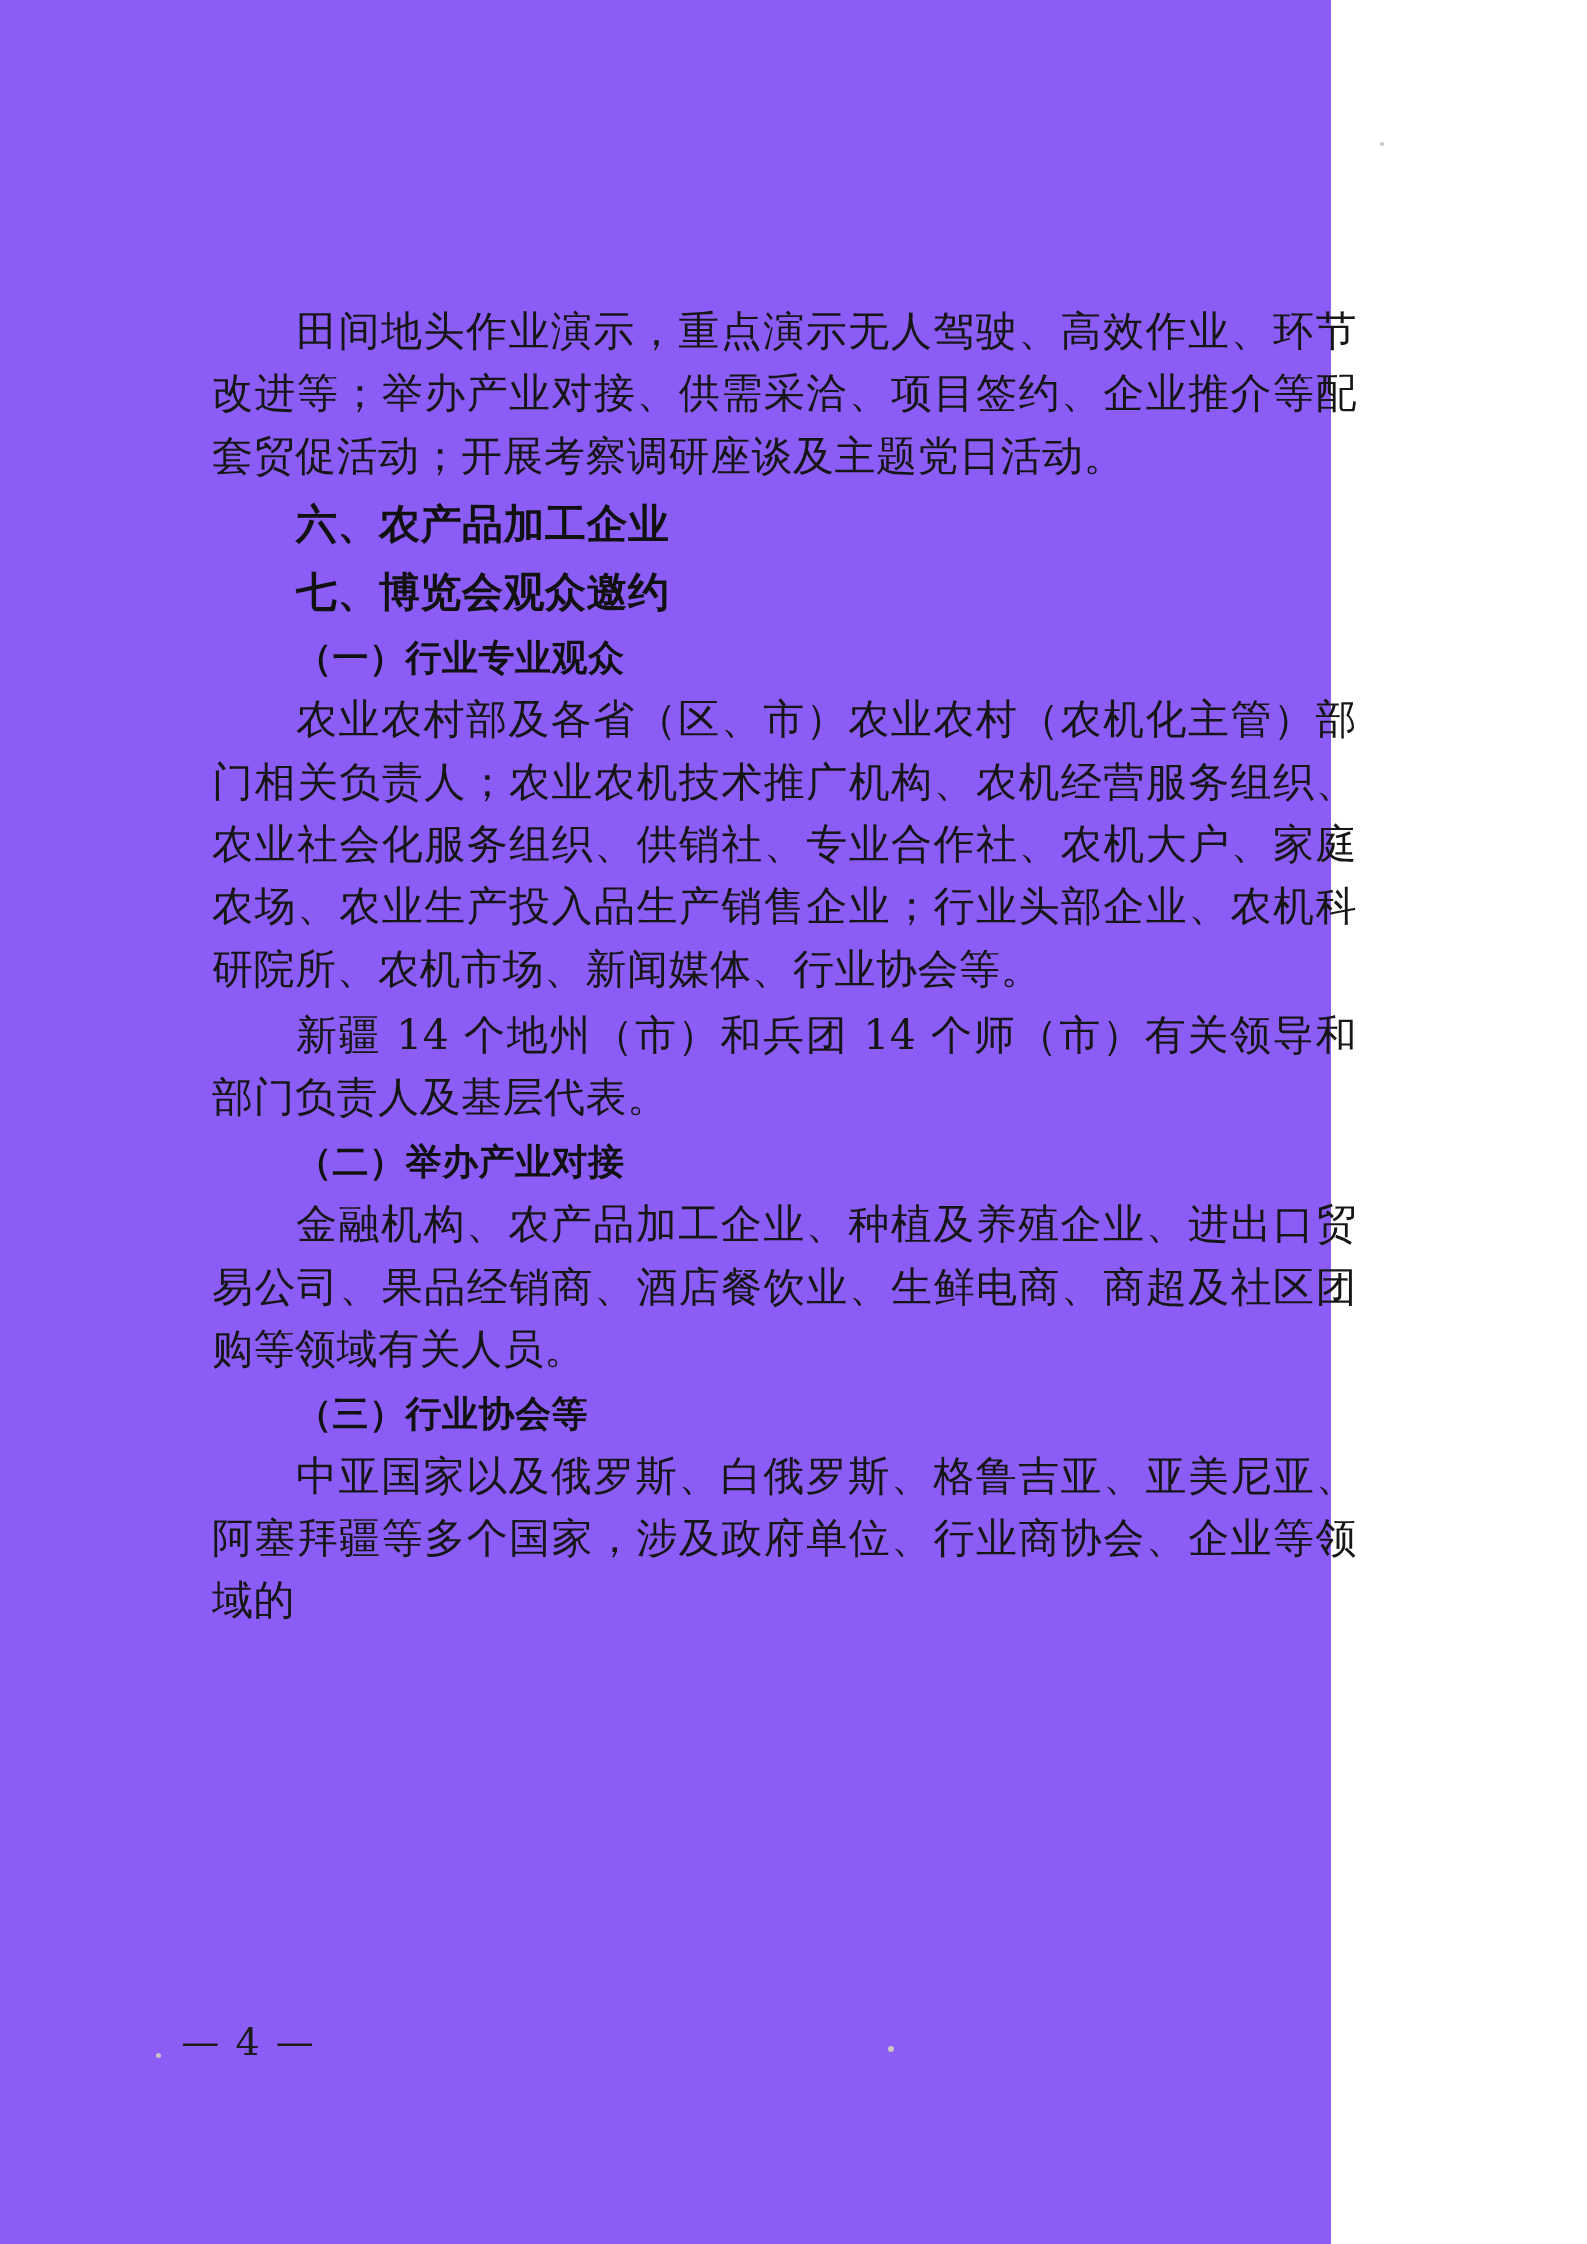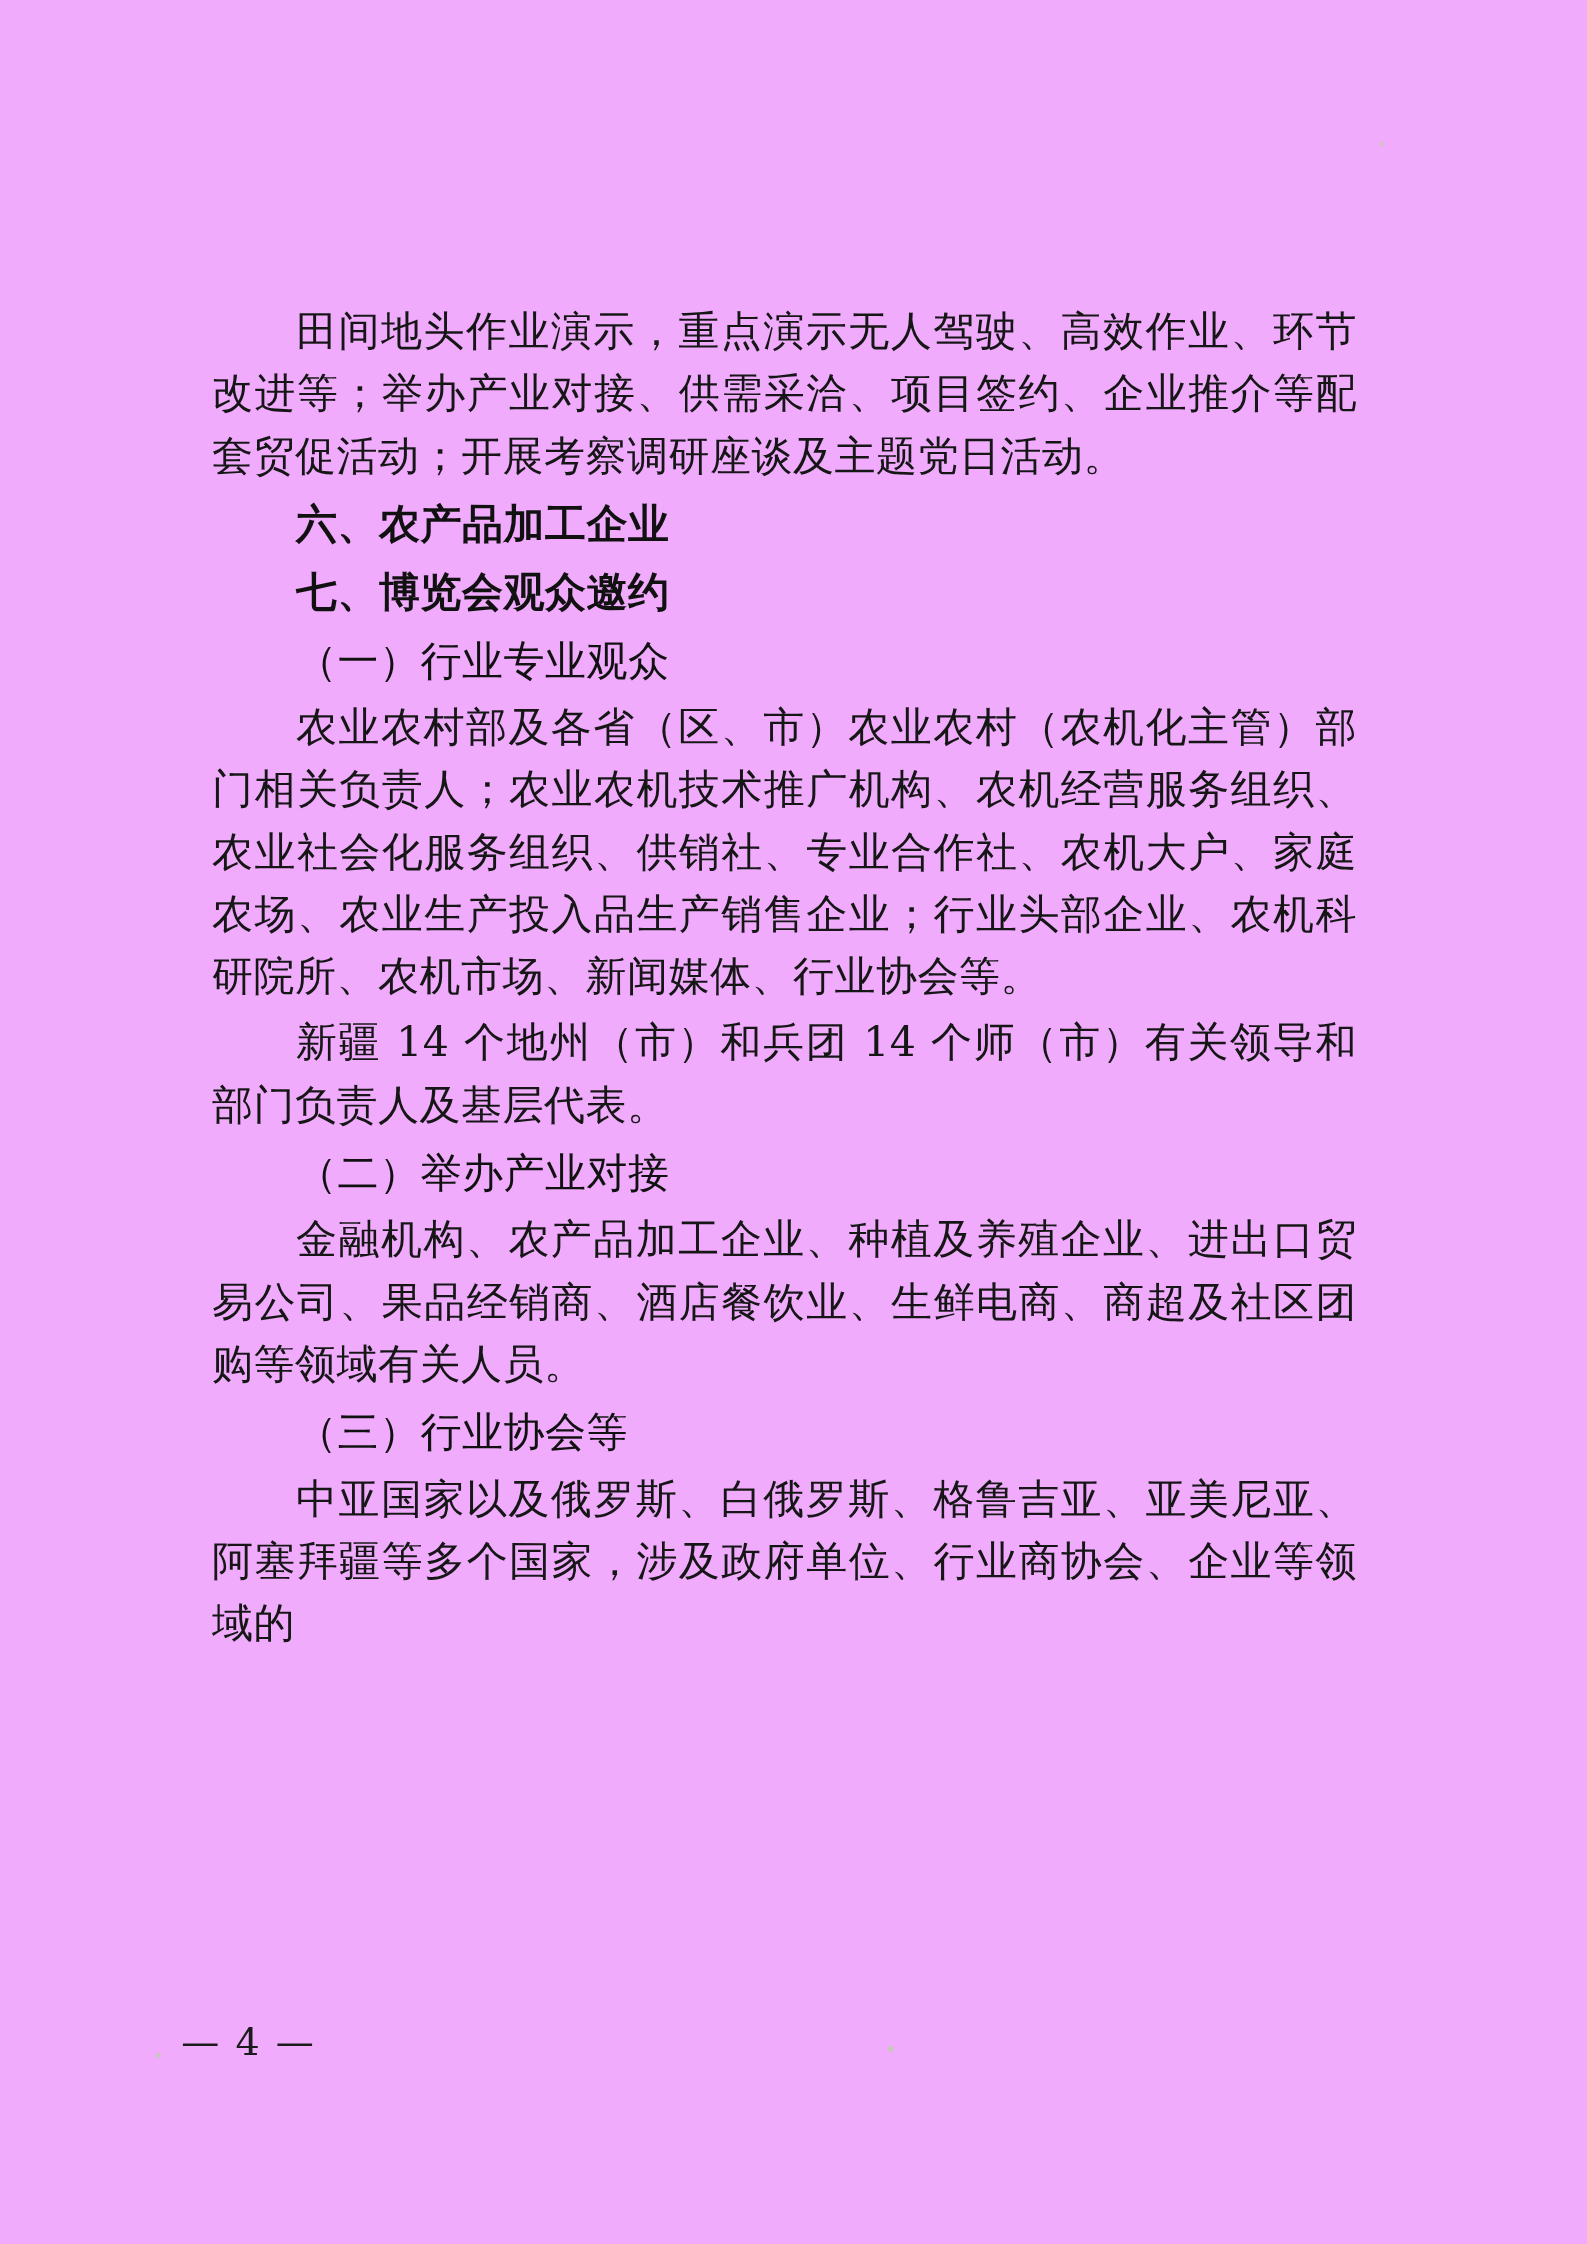--- a/index.html
+++ b/index.html
@@ -12,23 +12,23 @@
     background: #ffffff;
     font-family: "DejaVu Serif", "Liberation Serif", serif;
     color: #1b1b1b;
     position: relative;
     overflow: hidden;
   }
   .page {
     position: absolute;
     top: 0;
     left: 0;
-    width: 1587px;
+    width: 1331px;
     height: 2244px;
-    background: #f0abfc;
+    background: #8b5cf6;
   }
   .content {
     position: absolute;
     left: 212px;
     top: 300px;
     width: 1145px;
   }
   .para {
     font-size: 41px;
     line-height: 1.52;
@@ -42,26 +42,26 @@
   .heading {
     font-size: 41px;
     line-height: 1.52;
     letter-spacing: 0.5px;
     margin: 6px 0 4px 0;
     text-indent: 84px;
     font-weight: 700;
     color: #111111;
   }
   .subheading {
-    font-size: 41px;
+    font-size: 36px;
     line-height: 1.52;
     letter-spacing: 0.5px;
     margin: 6px 0 4px 0;
     text-indent: 84px;
-    font-weight: 400;
+    font-weight: 700;
     color: #111111;
   }
   .footer {
     position: absolute;
     left: 0;
     top: 2020px;
     width: 1587px;
     text-align: center;
   }
   .page-number {

